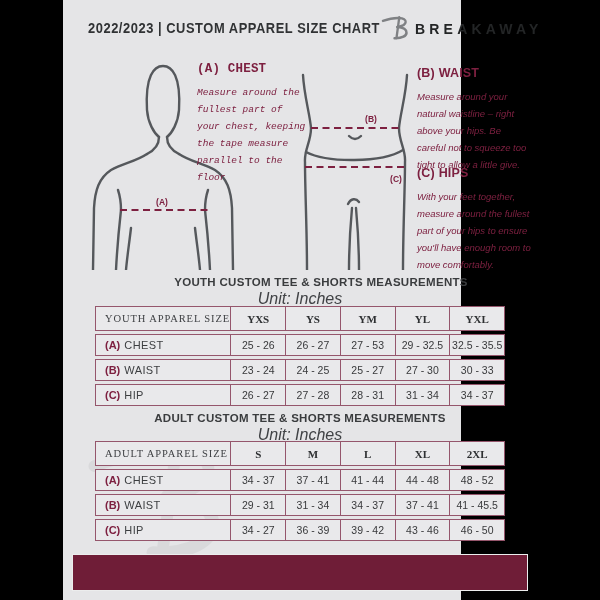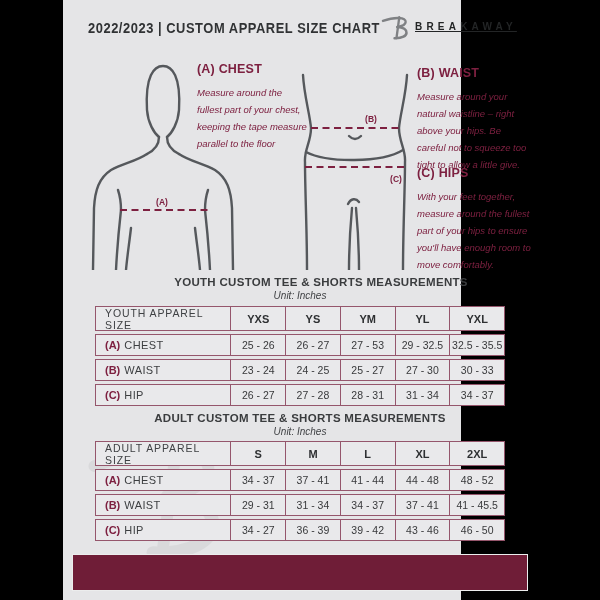--- a/index.html
+++ b/index.html
@@ -21,58 +21,58 @@
     background:var(--pagebg);
   }
   
   .hdr-title{
     position:absolute;left:25px;top:20px;
     font-size:14px;font-weight:700;letter-spacing:.6px;color:#303234;
     transform:scaleX(.92);transform-origin:left center;white-space:nowrap;
   }
   .hdr-brand{
     position:absolute;left:352px;top:21px;
-    font-size:10px;font-weight:700;letter-spacing:4.2px;color:#232526;white-space:nowrap;text-decoration:underline;
+    font-size:14px;font-weight:700;letter-spacing:4.2px;color:#232526;white-space:nowrap;
   }
   .hdr-logo{position:absolute;left:318px;top:13px;width:30px;height:28px;color:#7f8184;}
   
   .svg-abs{position:absolute;}
   .figure{color:var(--outline);}
   .instr{position:absolute;z-index:2;}
   .instr-head{font-size:12.5px;font-weight:700;color:var(--maroon);letter-spacing:.2px;}
   .instr-body{
     margin-top:8px;font-size:9.5px;line-height:17px;font-style:italic;
     color:var(--maroon);font-weight:500;
   }
   
   .tbl-title{
     position:absolute;left:0;width:474px;text-align:center;
     font-size:11.5px;font-weight:700;color:var(--ink);letter-spacing:.3px;z-index:2;
   }
   .tbl-unit{
     position:absolute;left:0;width:474px;text-align:center;
-    font-size:10px;font-style:italic;color:#404245;z-index:2;
+    font-size:16px;font-style:italic;color:#404245;z-index:2;
   }
   .size-table{position:absolute;left:32px;width:410px;z-index:2;}
   .t-row{
     display:flex;border:1px solid var(--tborder);background:var(--cellbg);
     margin-bottom:3px;box-sizing:border-box;
   }
   .t-row.head{height:25px;}
   .t-row.data{height:22px;}
   .t-cell{
     border-left:1px solid var(--tborder);
     display:flex;align-items:center;justify-content:center;
     width:55px;box-sizing:border-box;
     font-size:10.5px;color:#38393b;
   }
   .t-cell.first{
     border-left:none;width:135px;justify-content:flex-start;padding-left:9px;
   }
-  .t-row.head .t-cell{font-weight:700;font-size:11px;color:#2e3032;}
+  .t-row.head .t-cell{font-weight:700;font-size:11px;color:#2e3032;font-family:Liberation Serif, serif;}
   .t-row.head .t-cell.first{font-weight:400;font-size:10.5px;letter-spacing:.9px;color:#3f4144;}
   .prefix{color:var(--maroon);font-weight:700;margin-right:4px;font-size:11px;}
   .rlabel{color:#3c3e40;font-size:11px;letter-spacing:.4px;}
   
   .watermark{position:absolute;left:22px;top:424px;width:150px;height:145px;color:#d9d9db;z-index:1;}
   .footer-bar{
     position:absolute;left:9px;top:554px;width:456px;height:37px;
     background:var(--footer);border:1px solid #eceded;box-sizing:border-box;z-index:2;
   }
 </style>
@@ -109,21 +109,21 @@
       <path d="M130,150 C130,141 131,136 133,130"></path>
       <path d="M46,150 C44,168 42,190 41,210"></path>
       <path d="M130,150 C132,168 134,190 135,210"></path>
       <path d="M56,168 C54,185 52,198 51,210"></path>
       <path d="M120,168 C122,185 124,198 125,210"></path>
     </g>
     <path d="M45,150 L133,150" stroke="#7d2040" stroke-width="2.2" stroke-dasharray="7 4.5" fill="none"></path>
     <text x="87" y="145" text-anchor="middle" font-size="8.5" font-weight="bold" fill="#7d2040">(A)</text>
   </svg>
 
-  <div class="instr" style="left:134px;top:62px;width:112px;">
+  <div class="instr" style="left:134px;top:62px;width:112px;font-family:Liberation Mono, monospace;">
     <div class="instr-head">(A) CHEST</div>
     <div class="instr-body">Measure around the fullest part of your chest, keeping the tape measure parallel to the floor</div>
   </div>
 
   <svg class="svg-abs figure" style="left:229px;top:70px;" width="130" height="200" viewBox="0 0 130 200">
     <g fill="none" stroke="currentColor" stroke-width="2.4" stroke-linecap="round">
       <path d="M11,5 C12,25 18,45 19,58 C19,72 12,80 13,92 C13,120 15,160 15,200"></path>
       <path d="M115,5 C114,25 108,45 107,58 C107,72 114,80 113,92 C113,120 111,160 111,200"></path>
       <path d="M14,82 C35,93 90,93 111,80"></path>
       <path d="M57,66 Q63,72 69,66"></path>

